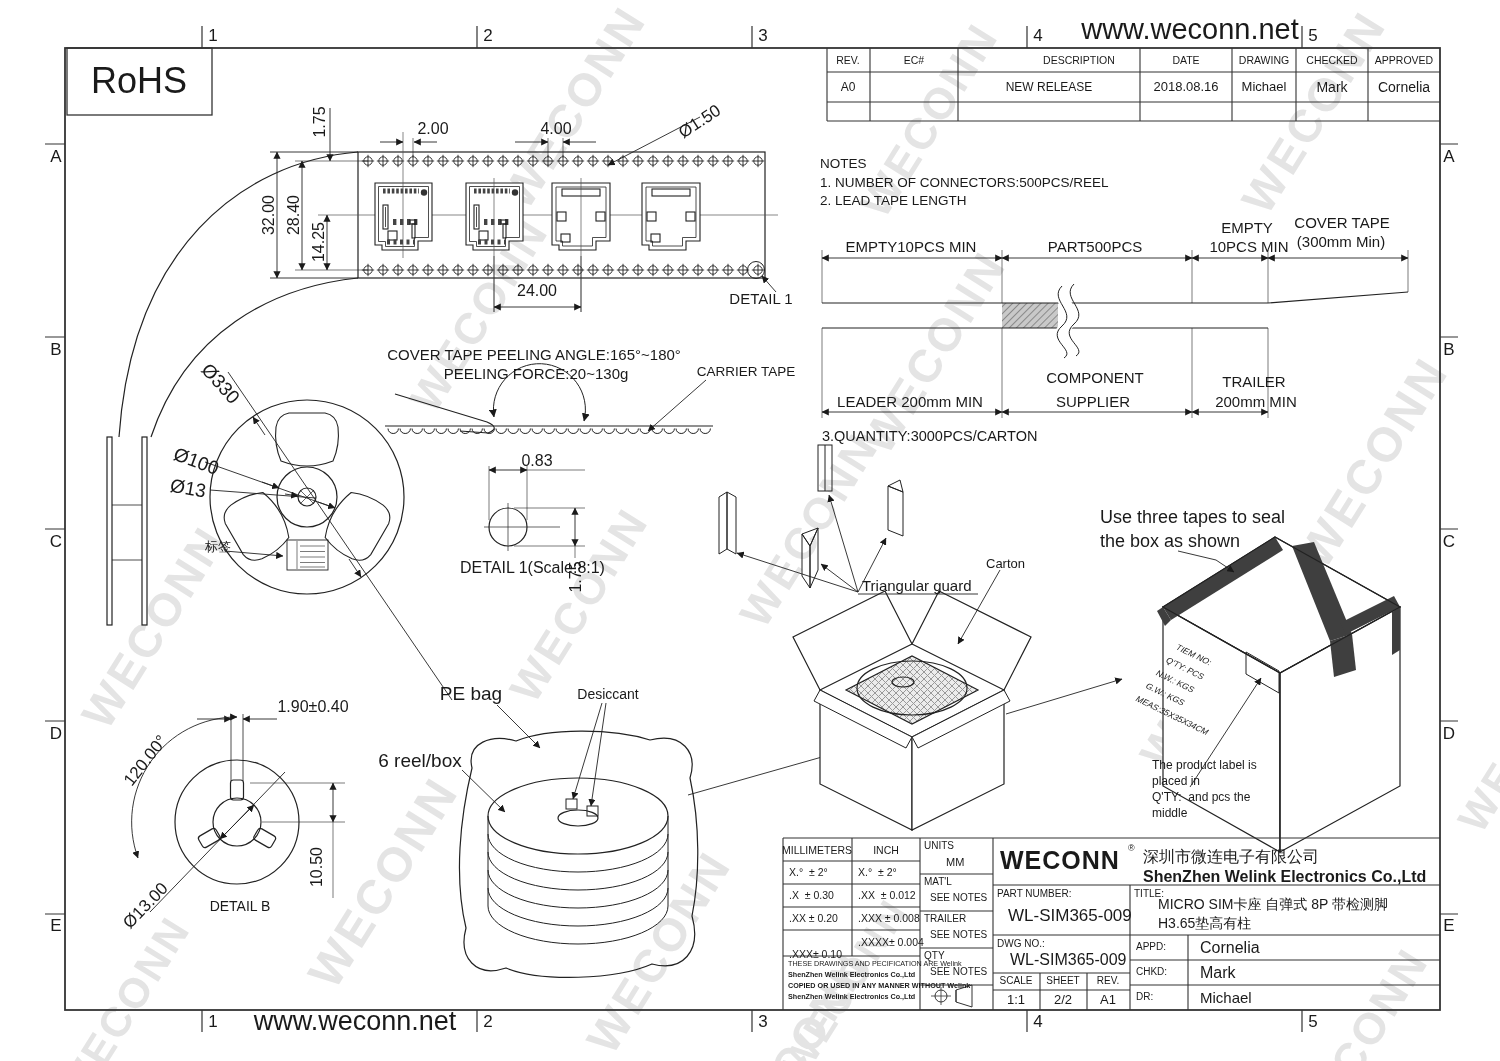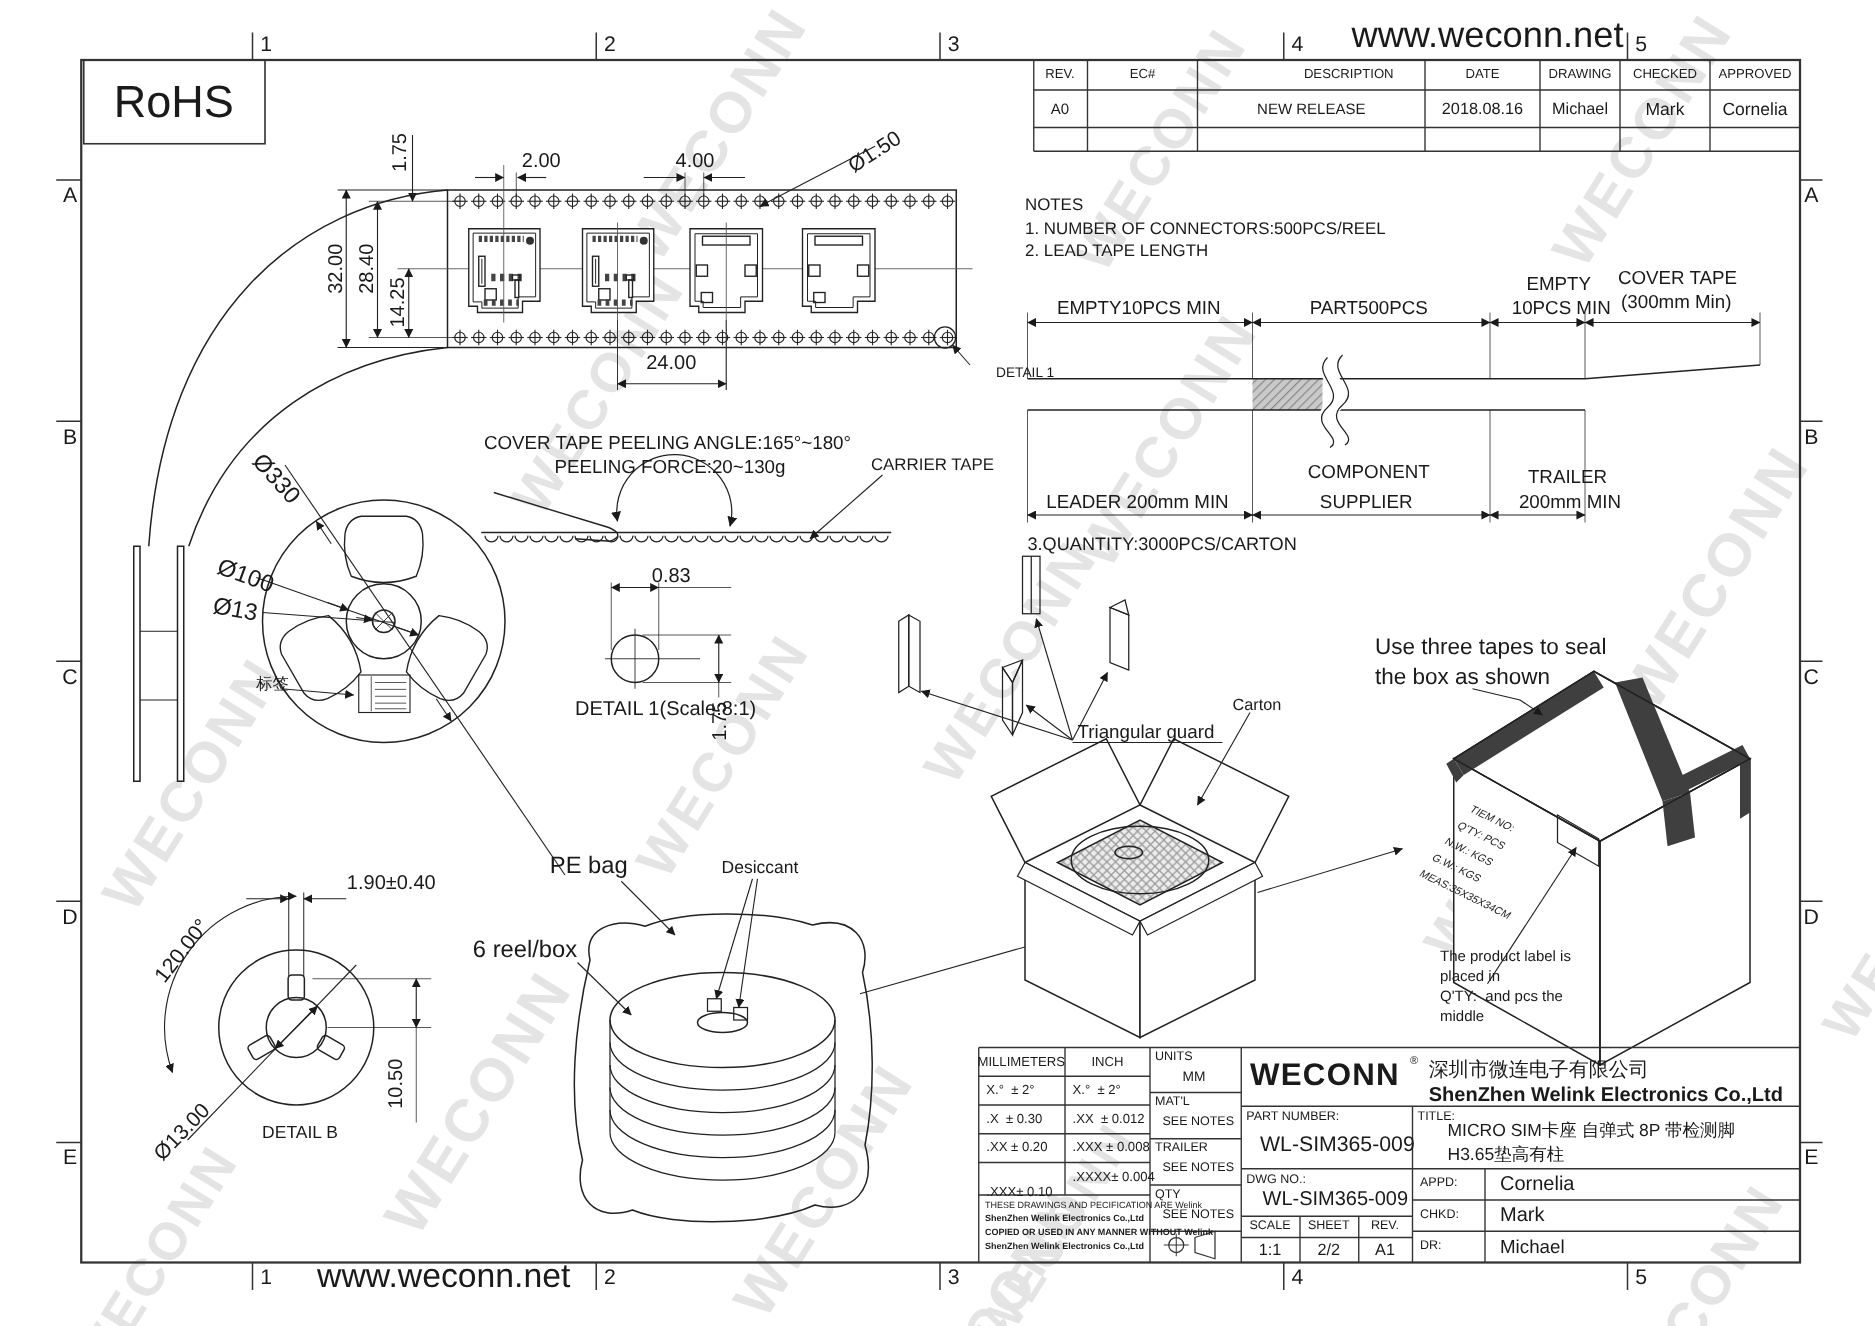--- a/index.html
+++ b/index.html
@@ -539,21 +539,21 @@
   <div class="lbl" style="left:822px;top:428px;font-size:14.5px">3.QUANTITY:3000PCS/CARTON</div>
 
   <div class="lbl" style="left:320px;top:122px;font-size:16px;transform:translate(-50%,-50%) rotate(-90deg)">1.75</div>
   <div class="lbl ctr" style="left:433px;top:129px;font-size:16px">2.00</div>
   <div class="lbl ctr" style="left:556px;top:129px;font-size:16px">4.00</div>
   <div class="lbl" style="left:700px;top:122px;font-size:17px;transform:translate(-50%,-50%) rotate(-33deg)">Ø1.50</div>
   <div class="lbl" style="left:269px;top:215px;font-size:16px;transform:translate(-50%,-50%) rotate(-90deg)">32.00</div>
   <div class="lbl" style="left:294px;top:215px;font-size:16px;transform:translate(-50%,-50%) rotate(-90deg)">28.40</div>
   <div class="lbl" style="left:319px;top:242px;font-size:16px;transform:translate(-50%,-50%) rotate(-90deg)">14.25</div>
   <div class="lbl ctr" style="left:537px;top:291px;font-size:16px">24.00</div>
-  <div class="lbl ctr" style="left:820px;top:299px;font-size:11px">DETAIL 1</div>
+  <div class="lbl ctr" style="left:761px;top:299px;font-size:15px">DETAIL 1</div>
 
   <div class="lbl ctr" style="left:911px;top:247px;font-size:15px">EMPTY10PCS MIN</div>
   <div class="lbl ctr" style="left:1095px;top:247px;font-size:15px">PART500PCS</div>
   <div class="lbl ctr" style="left:1247px;top:228px;font-size:15px">EMPTY</div>
   <div class="lbl ctr" style="left:1249px;top:247px;font-size:15px">10PCS MIN</div>
   <div class="lbl ctr" style="left:1342px;top:223px;font-size:15px">COVER TAPE</div>
   <div class="lbl ctr" style="left:1341px;top:242px;font-size:15px">(300mm Min)</div>
   <div class="lbl ctr" style="left:910px;top:402px;font-size:15px">LEADER 200mm MIN</div>
   <div class="lbl ctr" style="left:1095px;top:378px;font-size:15px">COMPONENT</div>
   <div class="lbl ctr" style="left:1093px;top:402px;font-size:15px">SUPPLIER</div>

